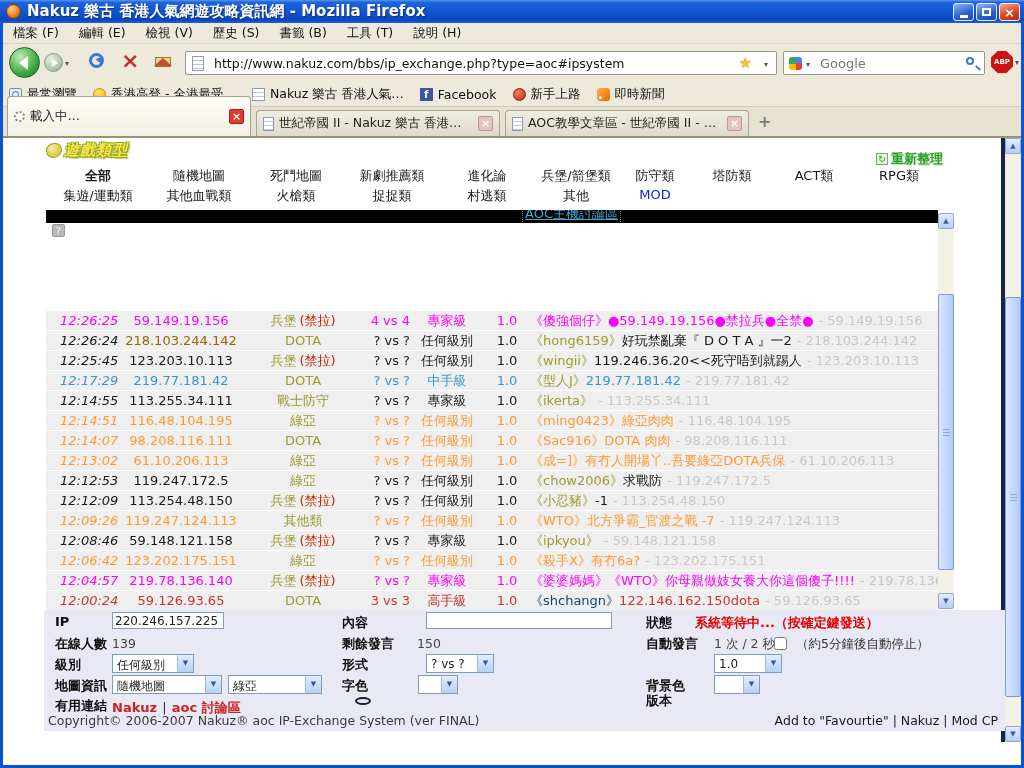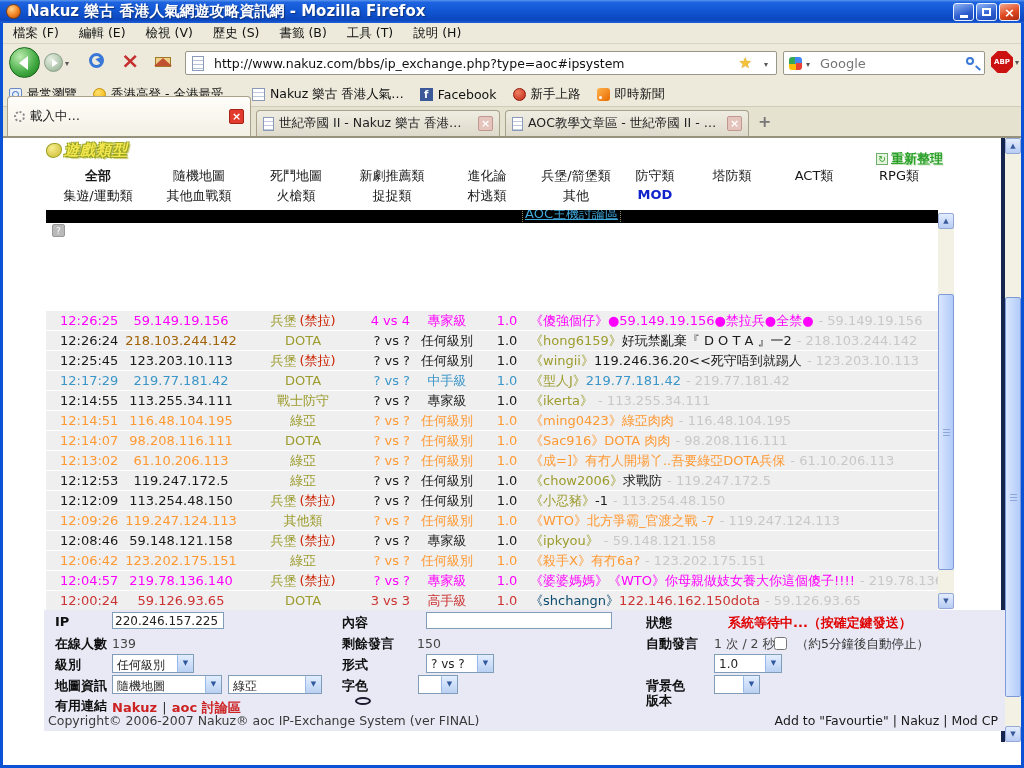--- a/index.html
+++ b/index.html
@@ -92,29 +92,29 @@
   .mascot{width:16px;height:15px;border-radius:50% 40% 55% 45%;background:radial-gradient(circle at 35% 30%,#F8EE90,#CBB92E);border:1px solid #9AA020;margin-right:2px;}
   .gamelogo b{font-size:15px;font-style:italic;color:#F4E64E;letter-spacing:1px;
     text-shadow:-1px -1px 0 #97A421,1px -1px 0 #97A421,-1px 1px 0 #97A421,1px 1px 0 #97A421,2px 2px 1px #C8C870;}
   .refreshbtn{position:absolute;left:876px;top:150px;display:flex;align-items:center;}
   .refresh-ic{width:12px;height:12px;background:#E6F4DE;border:1px solid #6FAE6F;color:#2AA02A;font-size:9px;line-height:11px;text-align:center;margin-right:3px;}
   .refreshbtn b{font-size:13px;color:#2AA02A;text-shadow:1px 1px 0 #CBE8C0;}
   .navgrid{position:absolute;left:46px;display:grid;grid-template-columns:104px 98px 96px 96px 94px 84px 74px 80px 84px 86px;height:19px;}
   #nav1{top:167px;} #nav2{top:187px;}
   .navcell{text-align:center;font-size:13px;color:#181818;white-space:nowrap;}
   .navcell.current{font-weight:bold;}
-  .navcell.mod{font-weight:bold;color:#1122CC;}
+  .navcell.mod{font-weight:normal;color:#1122CC;}
   .banner{position:absolute;left:46px;top:210px;width:892px;height:13px;background:#000;overflow:hidden;}
   .banner a{position:absolute;left:476px;top:-6px;font-size:13px;color:#3FA8DC;text-decoration:underline;border:1px dotted #8A8A5A;padding:0 2px;white-space:nowrap;}
   .brokenimg{position:absolute;left:52px;top:224px;width:13px;height:13px;background:#B9B9B9;border:1px solid #999;
     border-radius:2px;color:#fff;font-size:9px;line-height:12px;text-align:center;}
 
   .iptable{position:absolute;left:46px;top:311px;width:892px;}
   .iprow{display:flex;align-items:center;height:19px;margin-bottom:1px;background:#EFEFEF;font-size:13px;white-space:nowrap;}
-  .c-time{width:64px;padding-left:14px;flex:none;}
+  .c-time{width:64px;padding-left:14px;flex:none;font-style:italic;}
   .c-ip{width:142px;text-align:center;flex:none;}
   .c-type{width:102px;text-align:center;flex:none;color:#9C9C2E;}
   .c-ban{color:#CC2200;margin-left:3px;}
   .c-vs{width:56px;text-align:right;flex:none;}
   .c-level{width:74px;text-align:center;flex:none;}
   .c-ver{width:46px;text-align:center;flex:none;}
   .c-desc{flex:1;overflow:hidden;}
   .c-tail{color:#C8C8C8;margin-left:5px;}
 
   
@@ -460,21 +460,21 @@
       </span>
     <span class="arrow down" style="top:588px;">▼</span>
   </div>
 
   <div class="formblock"></div>
   <span class="flabel" style="left:55px;top:614px;">IP</span>
   <input class="xpinput" style="left: 112px; top: 612px; width: 112px; height: 17px;" value="220.246.157.225">
   <span class="flabel" style="left:342px;top:614px;">內容</span>
   <input class="xpinput" style="left: 426px; top: 612px; width: 186px; height: 17px;" value="">
   <span class="flabel" style="left:646px;top:614px;">狀態</span>
-  <span class="statusred" style="left:728px;top:614px;">系統等待中...（按確定鍵發送）</span>
+  <span class="statusred" style="left:695px;top:614px;">系統等待中...（按確定鍵發送）</span>
 
   <span class="flabel" style="left:55px;top:635px;">在線人數</span>
   <span class="fval" style="left:112px;top:636px;">139</span>
   <span class="flabel" style="left:342px;top:635px;">剩餘發言</span>
   <span class="fval" style="left:417px;top:636px;">150</span>
   <span class="flabel" style="left:646px;top:635px;">自動發言</span>
   <span class="fval" style="left:714px;top:636px;">1 次 / 2 秒</span>
   <input type="checkbox" class="xpcheck" style="left: 774px; top: 637px;">
   <span class="fval" style="left:796px;top:636px;color:#333;">（約5分鐘後自動停止）</span>
 

